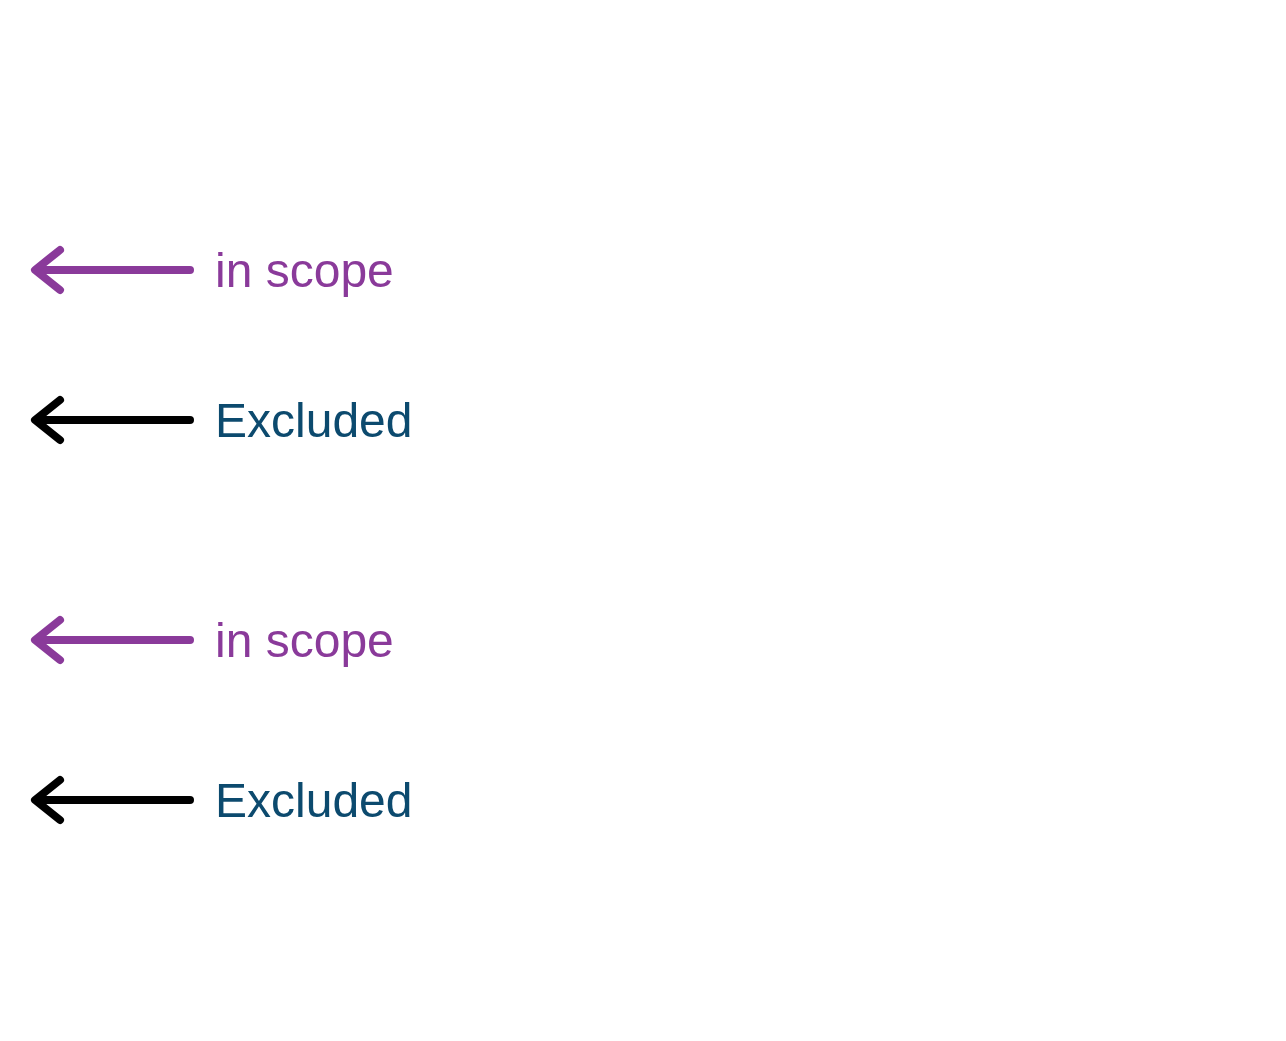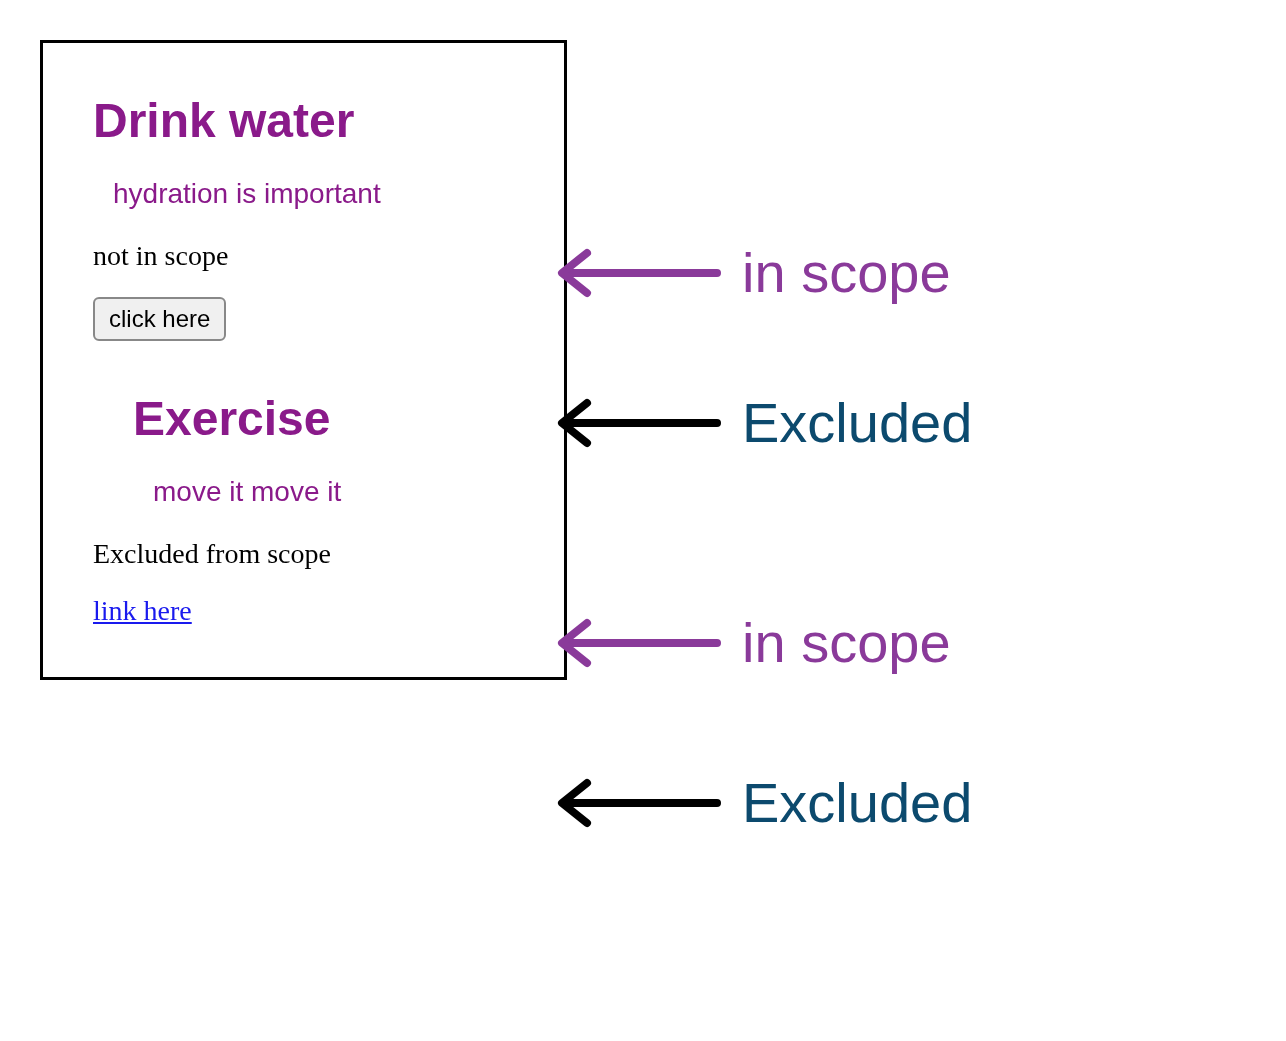--- a/index.html
+++ b/index.html
@@ -68,48 +68,37 @@
       height: 900px;
     }
     .annotation {
       position: absolute;
       display: flex;
       align-items: center;
       gap: 20px;
       white-space: nowrap;
     }
     .annotation-text {
-      font-size: 56px;
+      font-size: 48px;
       font-family: 'Comic Sans MS', cursive, sans-serif;
     }
     .purple-text {
       color: #8a3a9a;
     }
     .black-text {
       color: #0c4a6e;
     }
     .arrow-svg {
       flex-shrink: 0;
     }
   </style>
 </head>
 <body>
 
 <div class="container">
-  <div class="card">
-    <h1 class="heading">Drink water</h1>
-    <p class="subtext">hydration is important</p>
-    <p class="plaintext">not in scope</p>
-    <button class="button">click here</button>
-
-    <h1 class="heading" style="margin-left:40px;">Exercise</h1>
-    <p class="subtext" style="margin-left:60px;">move it move it</p>
-    <p class="plaintext">Excluded from scope</p>
-    <a class="link">link here</a>
-  </div>
 
   <div class="annotations">
 
     <div class="annotation" style="top:200px; left:-15px;">
       <svg class="arrow-svg" width="170" height="60" viewBox="0 0 170 60">
         <path d="M 165 30 L 15 30" stroke="#8a3a9a" stroke-width="8" fill="none" stroke-linecap="round"></path>
         <path d="M 35 10 L 10 30 L 35 50" stroke="#8a3a9a" stroke-width="8" fill="none" stroke-linecap="round" stroke-linejoin="round"></path>
       </svg>
       <span class="annotation-text purple-text">in scope</span>
     </div>

